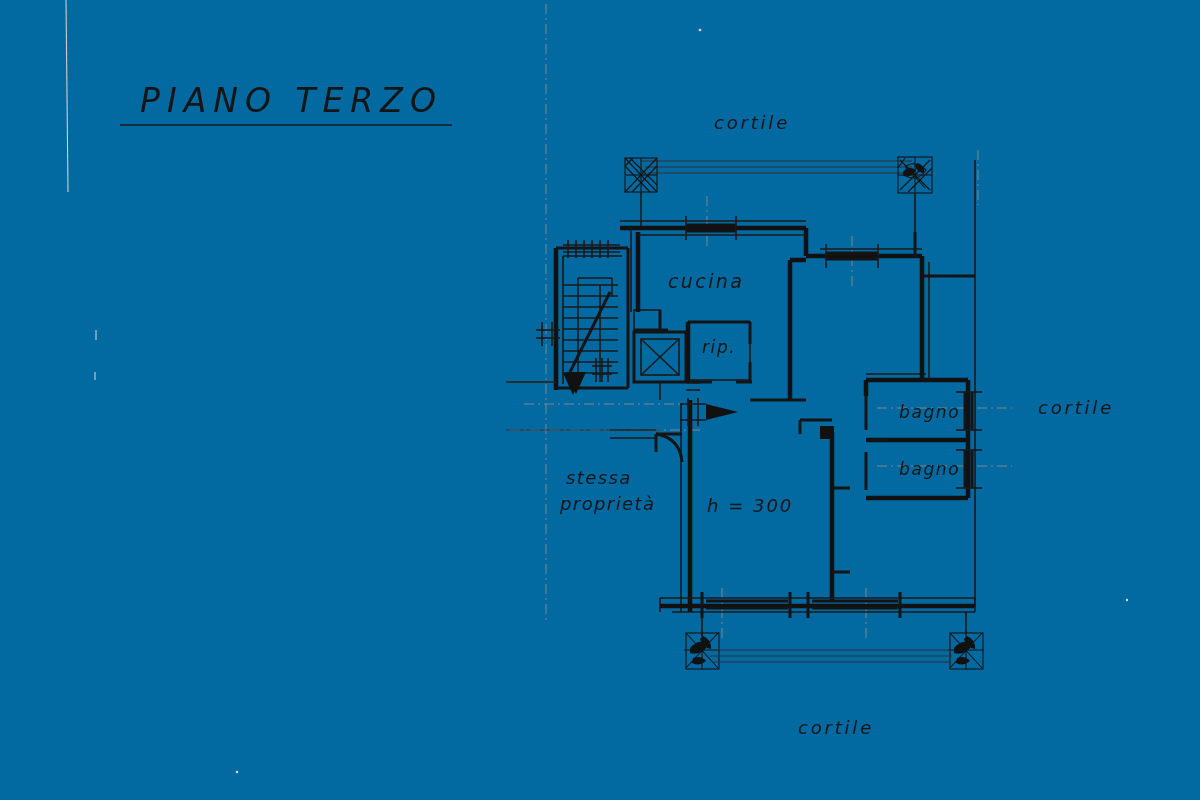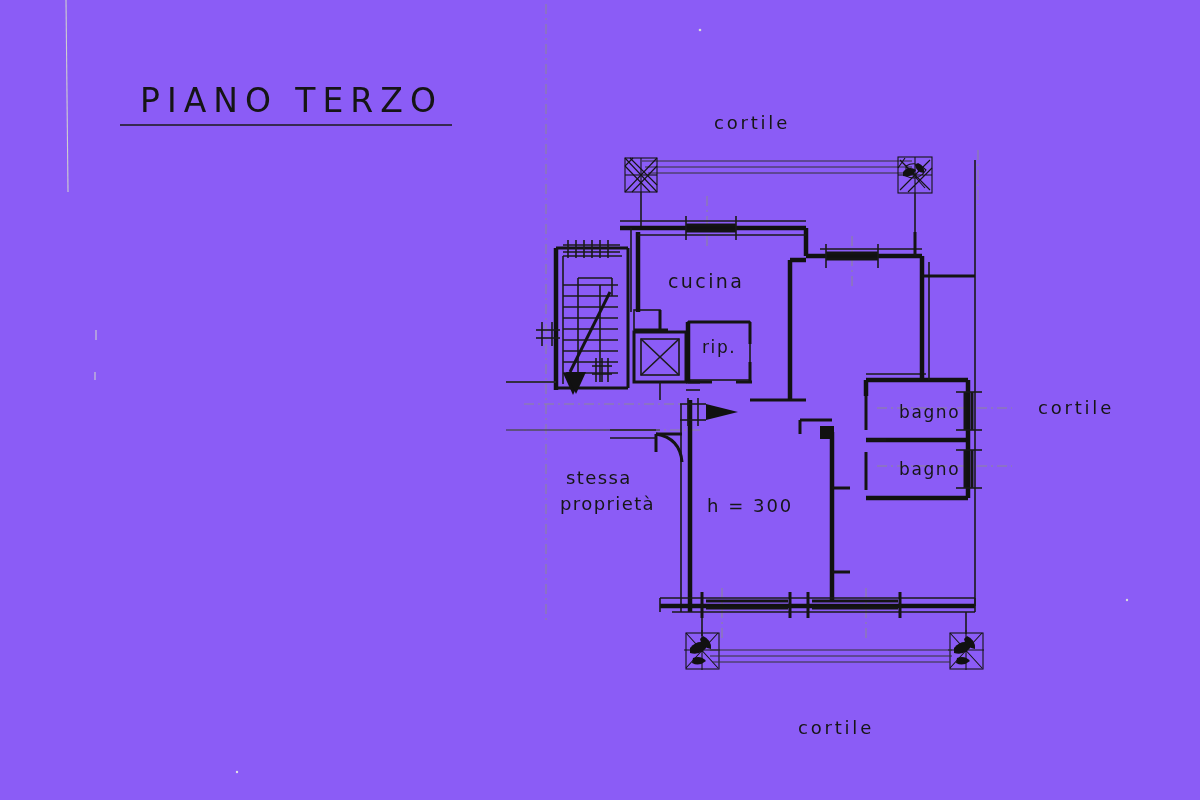--- a/index.html
+++ b/index.html
@@ -4,23 +4,24 @@
 <style>
   html, body {
     margin: 0;
     padding: 0;
     background: #ffffff;
   }
   #page {
     position: relative;
     width: 1200px;
     height: 800px;
-    background: #8b5cf6;
+    background: #0369a1;
     overflow: hidden;
     font-family: "DejaVu Sans", sans-serif;
+    font-style: italic;
   }
   #plan-svg {
     position: absolute;
     top: 0;
     left: 0;
     width: 1200px;
     height: 800px;
   }
   .hand-text {
     font-family: "DejaVu Sans", sans-serif;

